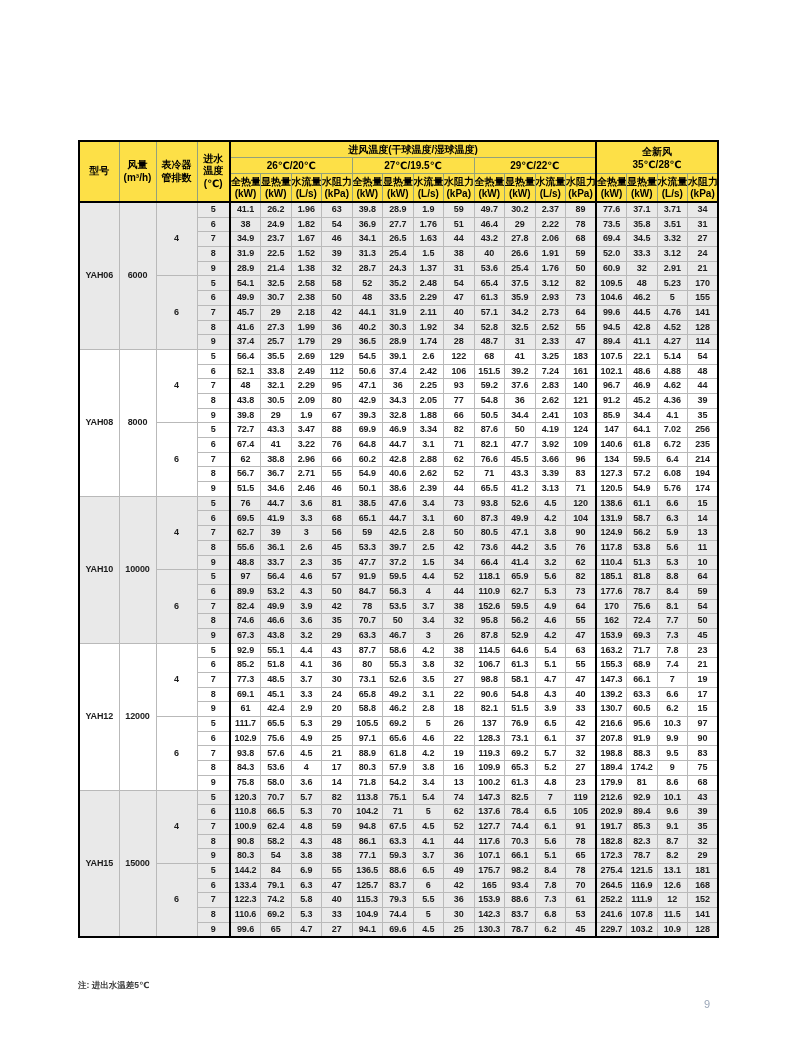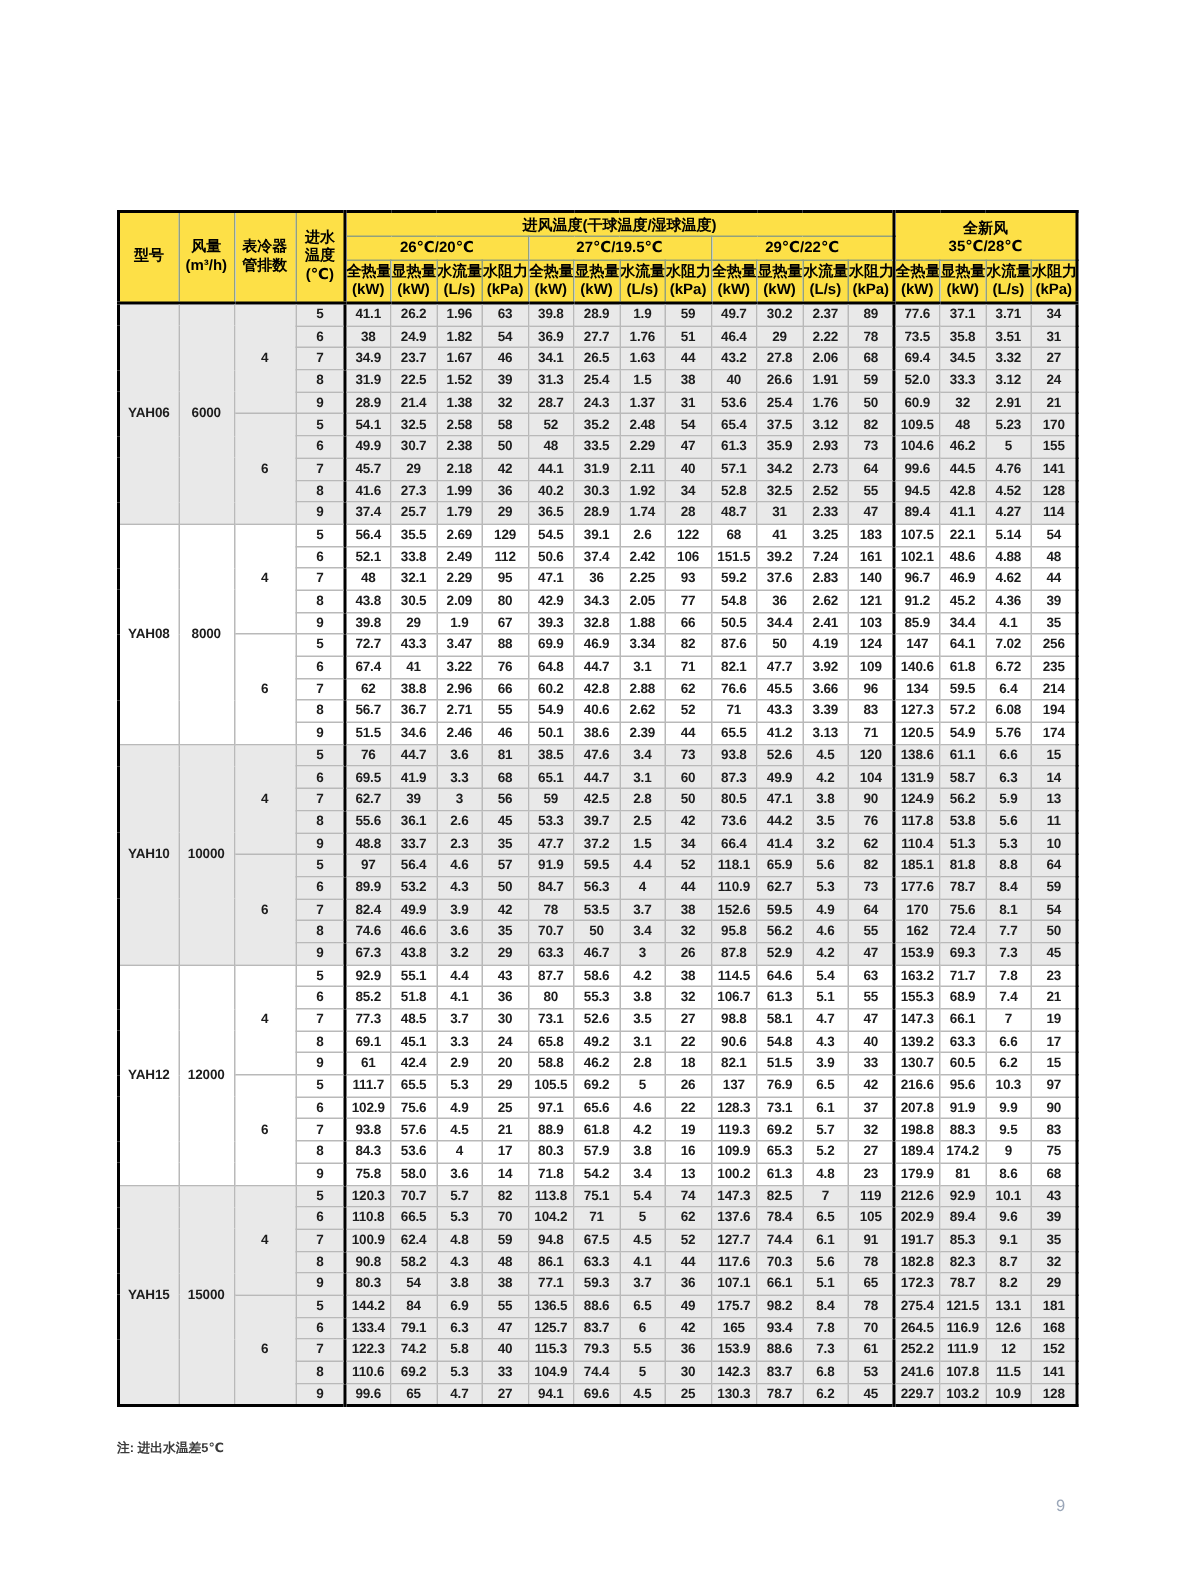--- a/index.html
+++ b/index.html
@@ -13,21 +13,21 @@
   .hr1 th{height:15px;font-size:10px;}
   .hr2 th{height:15px;font-size:10px;}
   .hr3 th{height:27px;font-size:10px;line-height:1.18;}
   .lblh{font-size:9px;line-height:1.25;}
   .b2{border-bottom:2px solid #000 !important;}
   .thickL{border-left:2px solid #000 !important;}
   .spec tbody td{font-size:9px;font-weight:700;color:#1c1c1c;height:13.7px;
                  line-height:13.5px;letter-spacing:-0.1px;background:#fff;}
   tr.shade td{background:#e9e9e9;}
   tr.block-start td{border-top:1.8px solid #222;}
-  .note{position:absolute;left:78px;top:960px;font-size:8.5px;font-weight:600;color:#3a3a3a;}
+  .note{position:absolute;left:78px;top:980px;font-size:8.5px;font-weight:600;color:#3a3a3a;}
   .pageno{position:absolute;left:704px;top:998px;font-size:11px;color:#9aa6b8;}
 </style>
 </head>
 <body>
 
 <div class="page">
 
   <table class="spec">
     <colgroup>
       <col style="width:40px">

